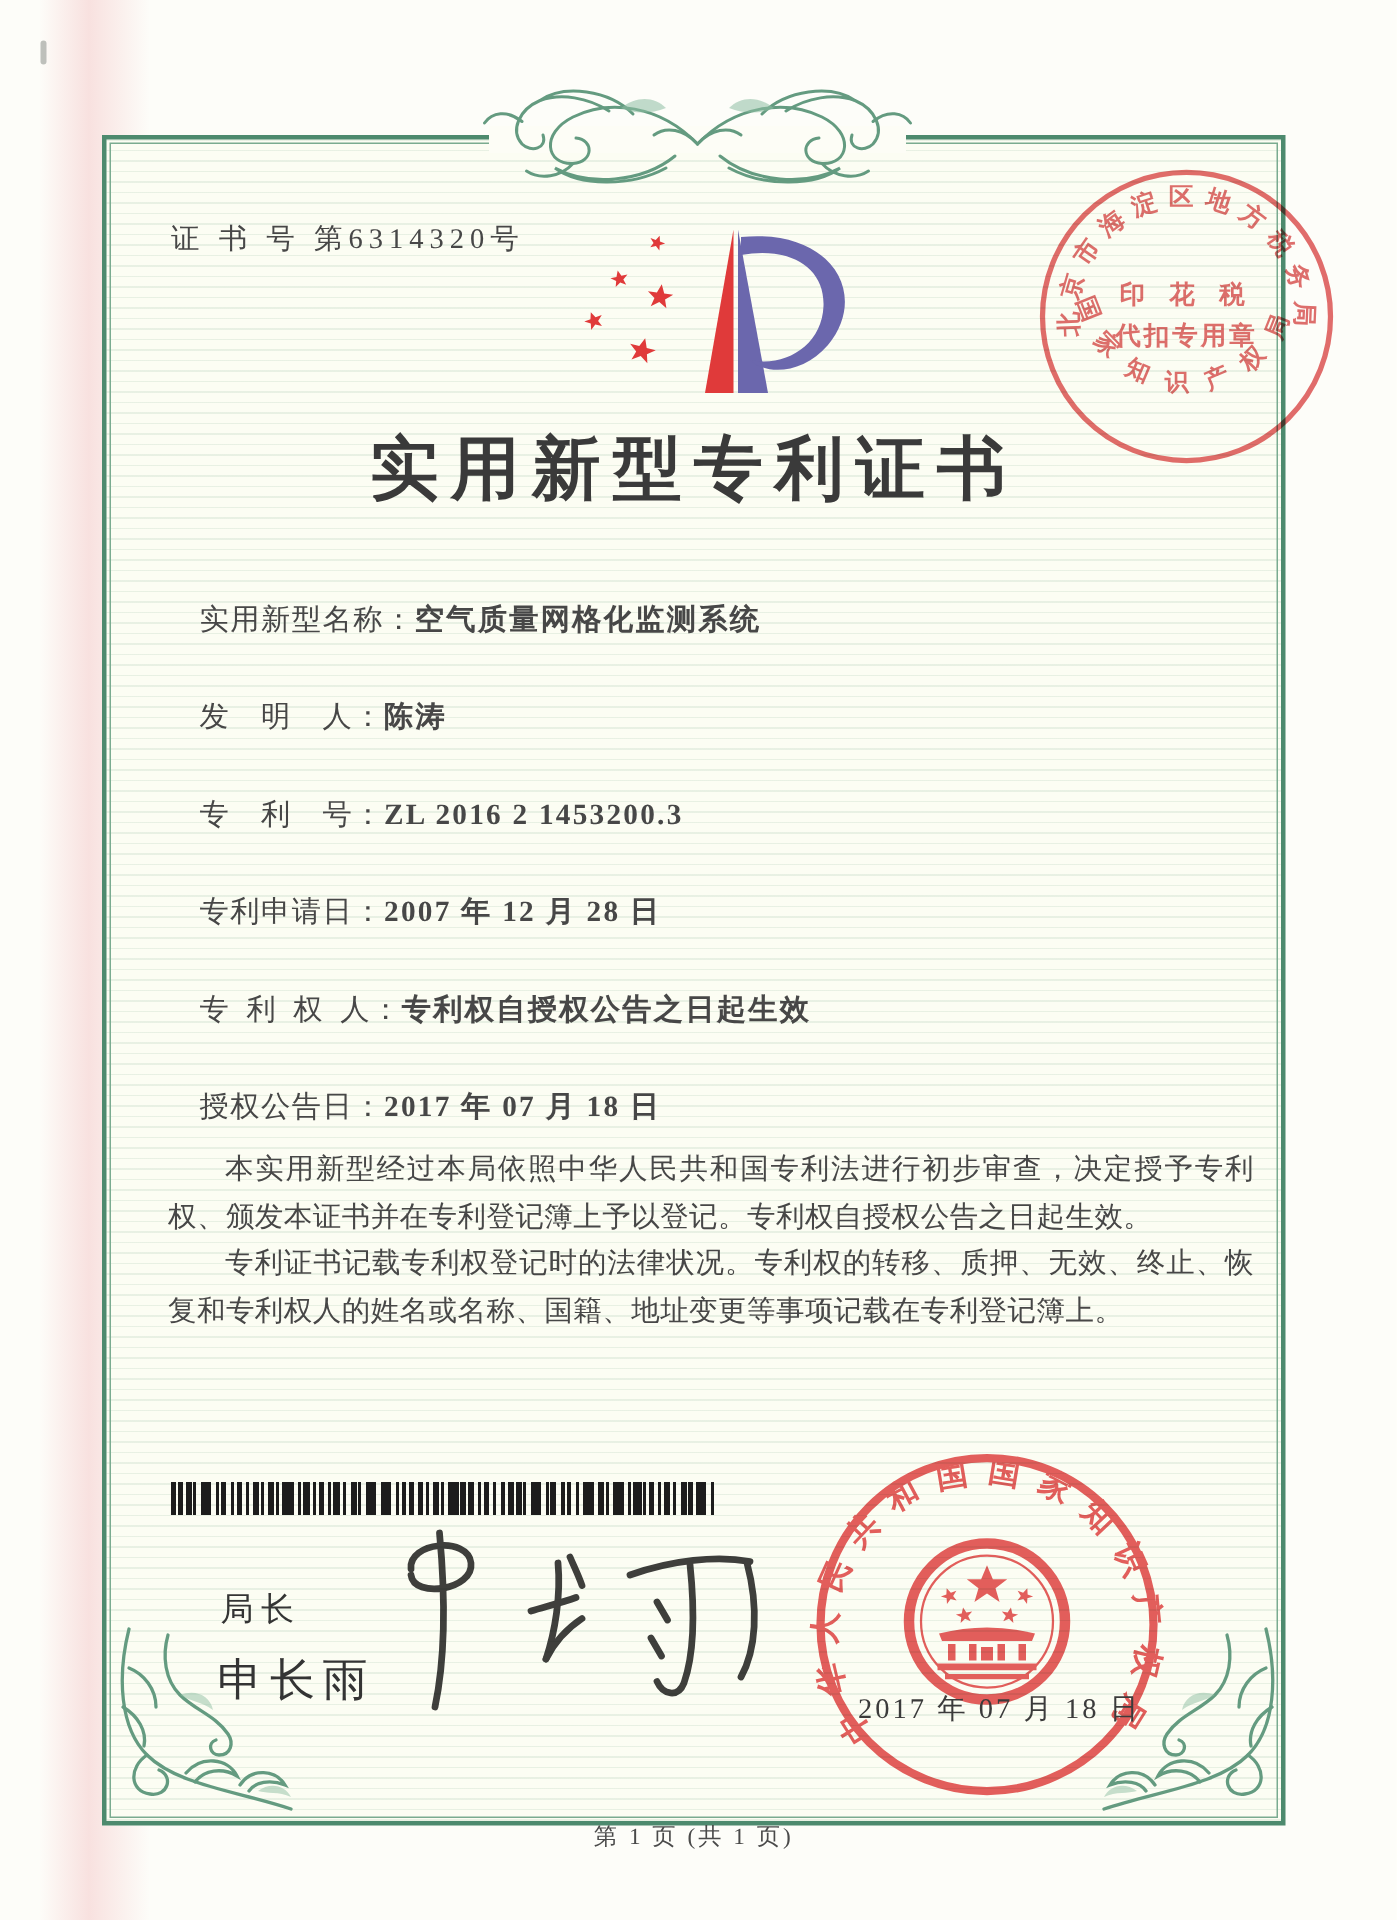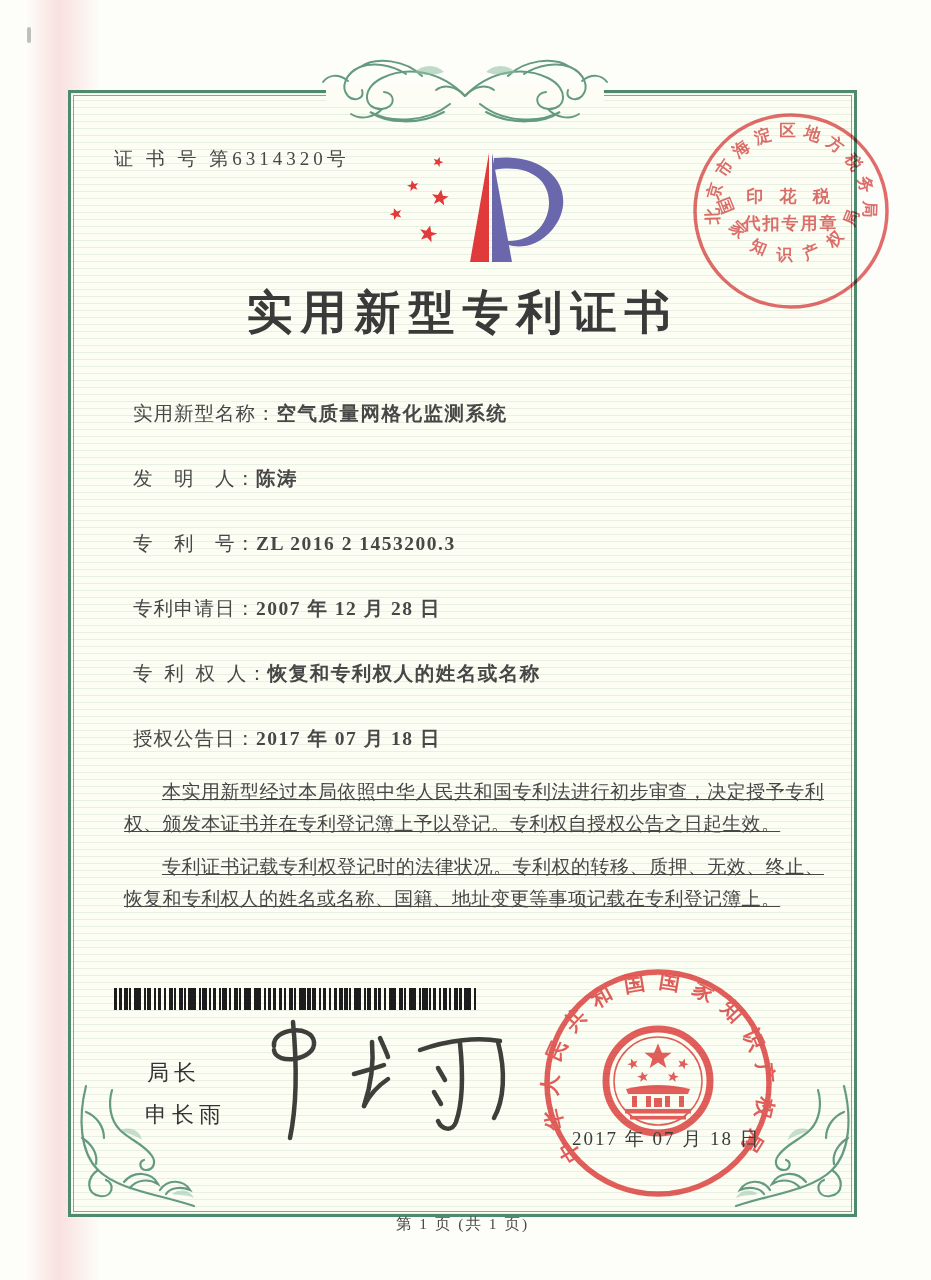--- a/index.html
+++ b/index.html
@@ -49,32 +49,32 @@
   
   .fields{position:absolute;left:133px;top:401px;width:660px;}
   .field-row{height:65px;font-size:19.5px;color:#474747;line-height:26px;}
   .field-row .flabel{letter-spacing:1px;}
   .field-row .fvalue{letter-spacing:1.5px;font-weight:bold;}
   
   .body-text{
     position:absolute;left:112px;top:764px;width:724px;
     font-size:19px;line-height:31.5px;color:#474747;text-align:justify;
   }
-  .body-text p{margin:12px;text-indent:2em;letter-spacing:.3px;text-decoration:underline;}
+  .body-text p{margin:0;text-indent:2em;letter-spacing:.3px;}
   
   .barcode{
     position:absolute;left:114px;top:988px;width:362px;height:22px;
     background-image:
       repeating-linear-gradient(90deg,#1c1c1c 0 2px,rgba(0,0,0,0) 2px 5px),
       repeating-linear-gradient(90deg,#1c1c1c 0 3px,rgba(0,0,0,0) 3px 11px),
       repeating-linear-gradient(90deg,rgba(0,0,0,0) 0 6px,#1c1c1c 6px 8px,rgba(0,0,0,0) 8px 17px);
   }
   
   .issuer-title{position:absolute;left:147px;top:1058px;font-size:22px;letter-spacing:5px;color:#343434;text-align:center;}
-  .issuer-name{position:absolute;left:145px;top:1100px;font-size:22px;letter-spacing:5px;color:#343434;}
+  .issuer-name{position:absolute;left:145px;top:1100px;font-size:30px;letter-spacing:5px;color:#343434;}
   .signature{position:absolute;left:252px;top:1012px;width:270px;height:132px;mix-blend-mode:multiply;}
   
   .office-seal{position:absolute;left:535px;top:960px;width:246px;height:246px;mix-blend-mode:multiply;opacity:.9;}
   .seal-date{
     position:absolute;left:572px;top:1126px;font-size:19px;letter-spacing:2px;color:#3b3b3b;z-index:6;
   }
   .footer{
     position:absolute;left:68px;top:1186px;width:789px;text-align:center;
     font-size:15.5px;letter-spacing:2px;color:#4a4a4a;margin-top:28px;
   }
@@ -187,21 +187,21 @@
   <div class="field-row">
     <span class="flabel">发　明　人：</span><span class="fvalue">陈涛</span>
   </div>
   <div class="field-row">
     <span class="flabel">专　利　号：</span><span class="fvalue">ZL 2016 2 1453200.3</span>
   </div>
   <div class="field-row">
     <span class="flabel">专利申请日：</span><span class="fvalue">2007 年 12 月 28 日</span>
   </div>
   <div class="field-row">
-    <span class="flabel">专 利 权 人：</span><span class="fvalue">恢复和专利权人的姓名或名称</span>
+    <span class="flabel">专 利 权 人：</span><span class="fvalue">专利权自授权公告之日起生效</span>
   </div>
   <div class="field-row">
     <span class="flabel">授权公告日：</span><span class="fvalue">2017 年 07 月 18 日</span>
   </div>
 </div>
 
 <div class="body-text">
   <p>本实用新型经过本局依照中华人民共和国专利法进行初步审查，决定授予专利权、颁发本证书并在专利登记簿上予以登记。专利权自授权公告之日起生效。</p>
   <p>专利证书记载专利权登记时的法律状况。专利权的转移、质押、无效、终止、恢复和专利权人的姓名或名称、国籍、地址变更等事项记载在专利登记簿上。</p>
 </div>

